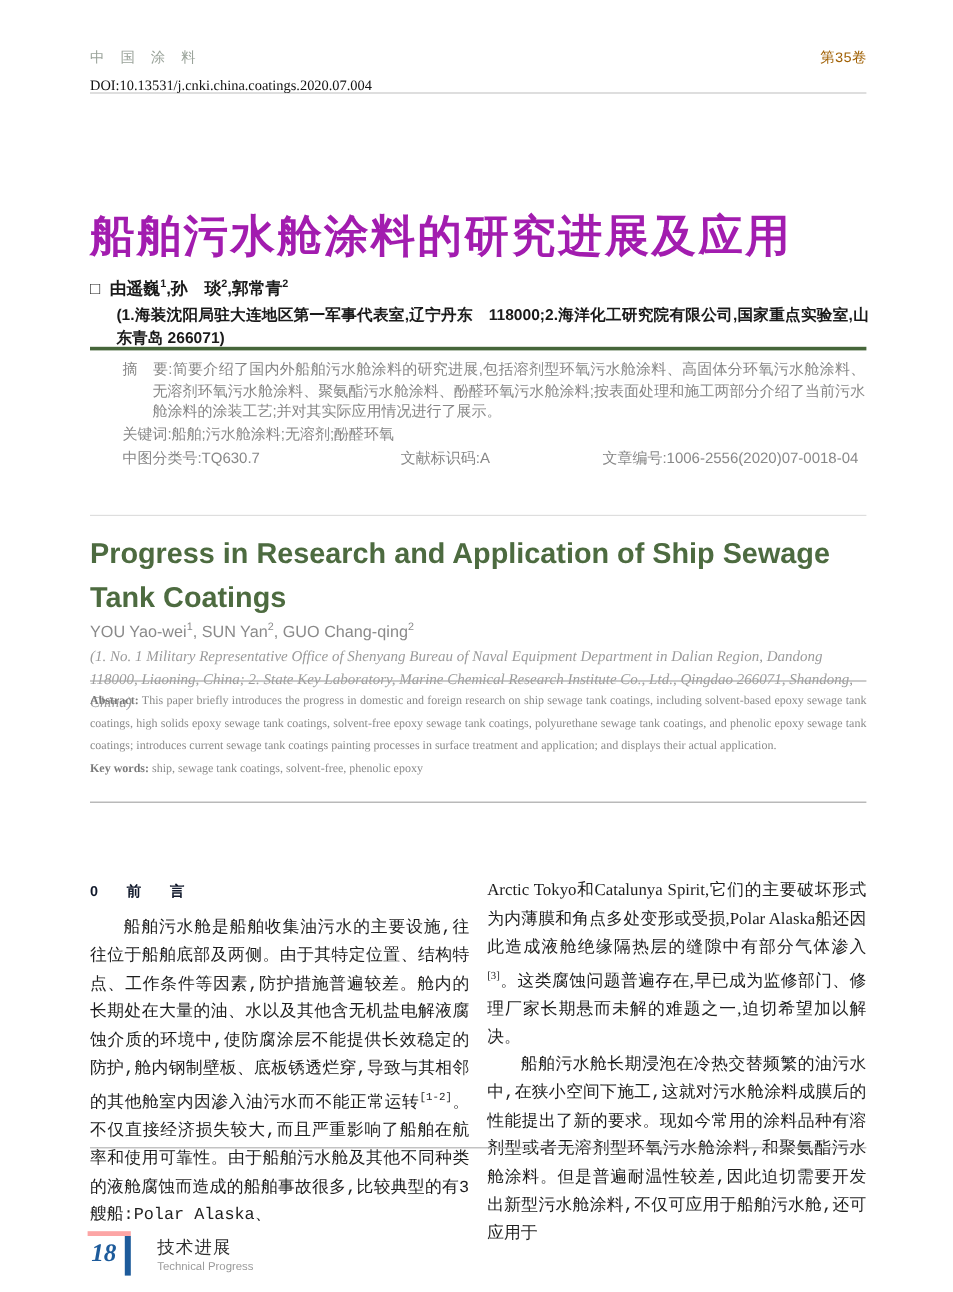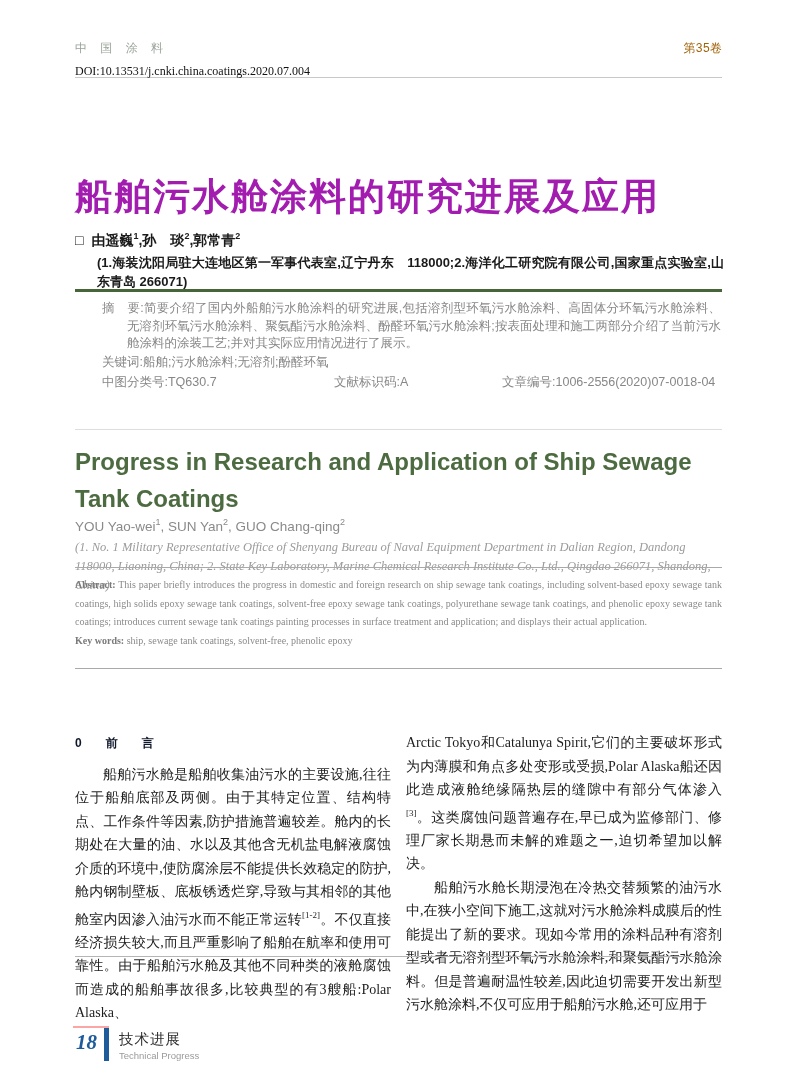--- a/index.html
+++ b/index.html
@@ -41,32 +41,32 @@
   .abs-en { position:absolute; top:576px; left:75px; right:72px; font-family:"Liberation Serif",serif; font-size:10px; line-height:18.5px; color:#8a8a8a; text-align:justify; }
   .abs-en .lbl { font-weight:bold; color:#7a7a7a; }
   .abs-en .kw { text-align:left; }
 
   
   .cols { position:absolute; top:731px; left:75px; right:72px; display:flex; gap:15px; }
   .col { width:316px; font-size:14px; line-height:23.5px; color:#1e1e1e; text-align:justify; }
   .sec-head { font-family:"Liberation Sans",sans-serif; font-weight:600; font-size:12px; letter-spacing:6px; color:#0f172a; margin:1px 0 7px 0; }
   .para { text-align:justify; }
   .para sup { font-size:9px; }
-  .indent { text-indent:2em; }
+  .indent { text-indent:2em;font-family:Liberation Mono, monospace; }
 
   
   .fn-rule { position:absolute; top:956px; left:75px; right:72px; height:1px; background:#b5b5b5; }
   .fns { position:absolute; top:961px; left:75px; right:60px; font-family:"Liberation Sans",sans-serif; font-size:12.5px; line-height:19.5px; color:#3c3c3c; }
 
   
   .footer { position:absolute; top:1026px; left:73px; display:flex; align-items:flex-start; }
-  .pagenum-wrap { display:flex; border-top:2px solid #fca5a5; }
+  .pagenum-wrap { display:flex; border-top:4px solid #fca5a5; }
   .pagenum { font-family:"Liberation Serif",serif; font-style:italic; font-weight:bold; font-size:21px; color:#1d5b9b; padding:2px 7px 4px 3px; }
   .vbar { width:5px; background:#1d5b9b; height:33px; }
-  .flabels { margin-left:10px; padding-top:4px; }
+  .flabels { margin-left:22px; padding-top:4px; }
   .sec-zh { font-family:"Liberation Sans",sans-serif; font-size:14.5px; letter-spacing:1px; color:#2f2f2f; }
   .sec-en { font-family:"Liberation Sans",sans-serif; font-size:9.5px; color:#9a9a9a; margin-top:1px; }
 </style>
 </head>
 <body>
 
 <div class="page">
 
   <div class="hdr">
     <span class="jname">中 国 涂 料</span>

